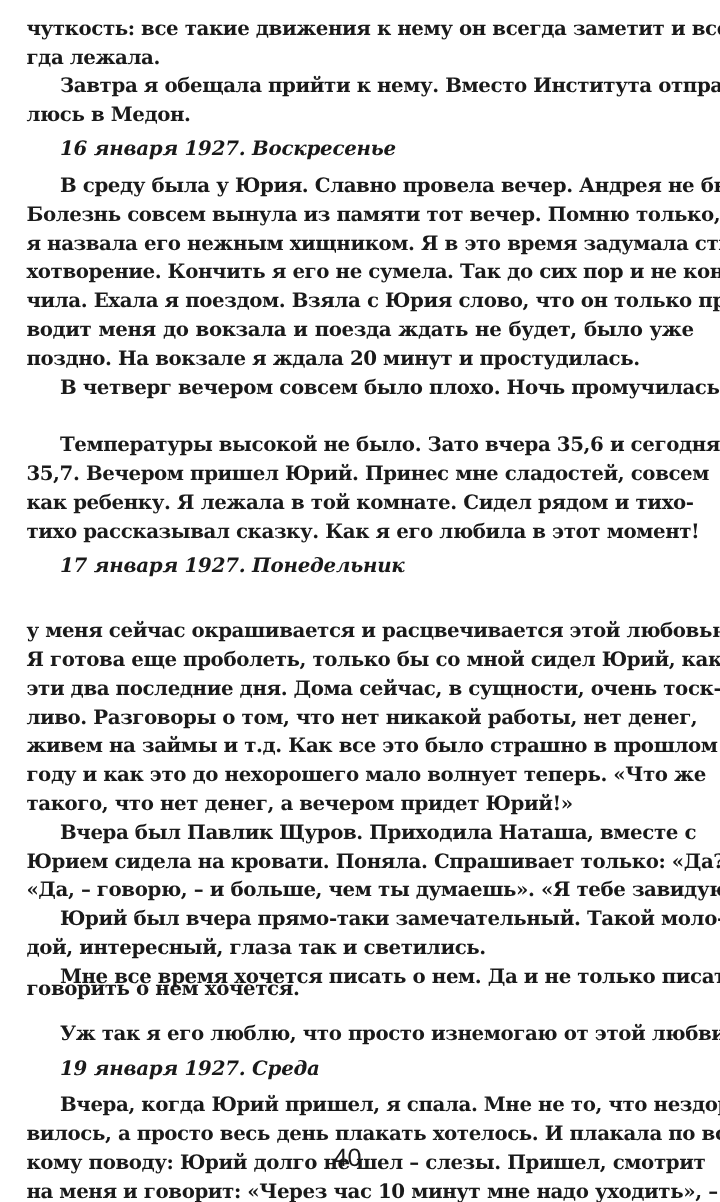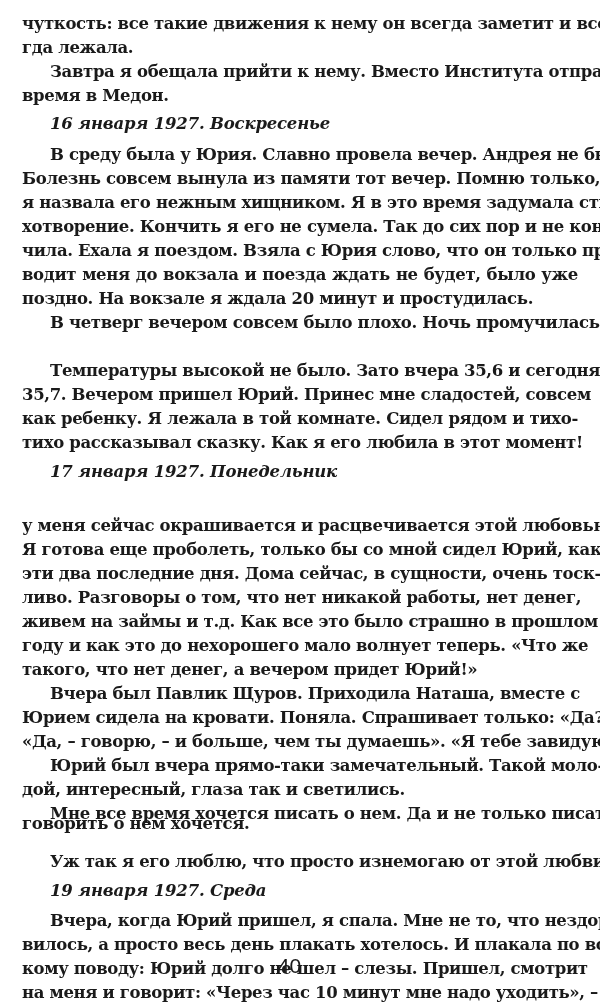--- a/index.html
+++ b/index.html
@@ -28,21 +28,21 @@
     font-family: Liberation Sans, sans-serif; font-size: 21px; color: #1a1a1a;
   }
 </style>
 </head>
 <body>
 
 <div class="page">
   <div class="line" style="top:12px">чуткость: все такие движения к нему он всегда заметит и все-</div>
   <div class="line last" style="top:36px">гда лежала.</div>
   <div class="line indent" style="top:60px">Завтра я обещала прийти к нему. Вместо Института отправ-</div>
-  <div class="line last" style="top:84px">время в Медон.</div>
+  <div class="line last" style="top:84px">люсь в Медон.</div>
 
   <div class="heading" style="top:112px">16 января 1927. Воскресенье</div>
 
   <div class="line indent" style="top:143px">В среду была у Юрия. Славно провела вечер. Андрея не было.</div>
   <div class="line" style="top:167px">Болезнь совсем вынула из памяти тот вечер. Помню только, что</div>
   <div class="line" style="top:191px">я назвала его нежным хищником. Я в это время задумала сти-</div>
   <div class="line" style="top:215px">хотворение. Кончить я его не сумела. Так до сих пор и не кон-</div>
   <div class="line" style="top:239px">чила. Ехала я поездом. Взяла с Юрия слово, что он только про-</div>
   <div class="line" style="top:263px">водит меня до вокзала и поезда ждать не будет, было уже</div>
   <div class="line last" style="top:287px">поздно. На вокзале я ждала 20 минут и простудилась.</div>

